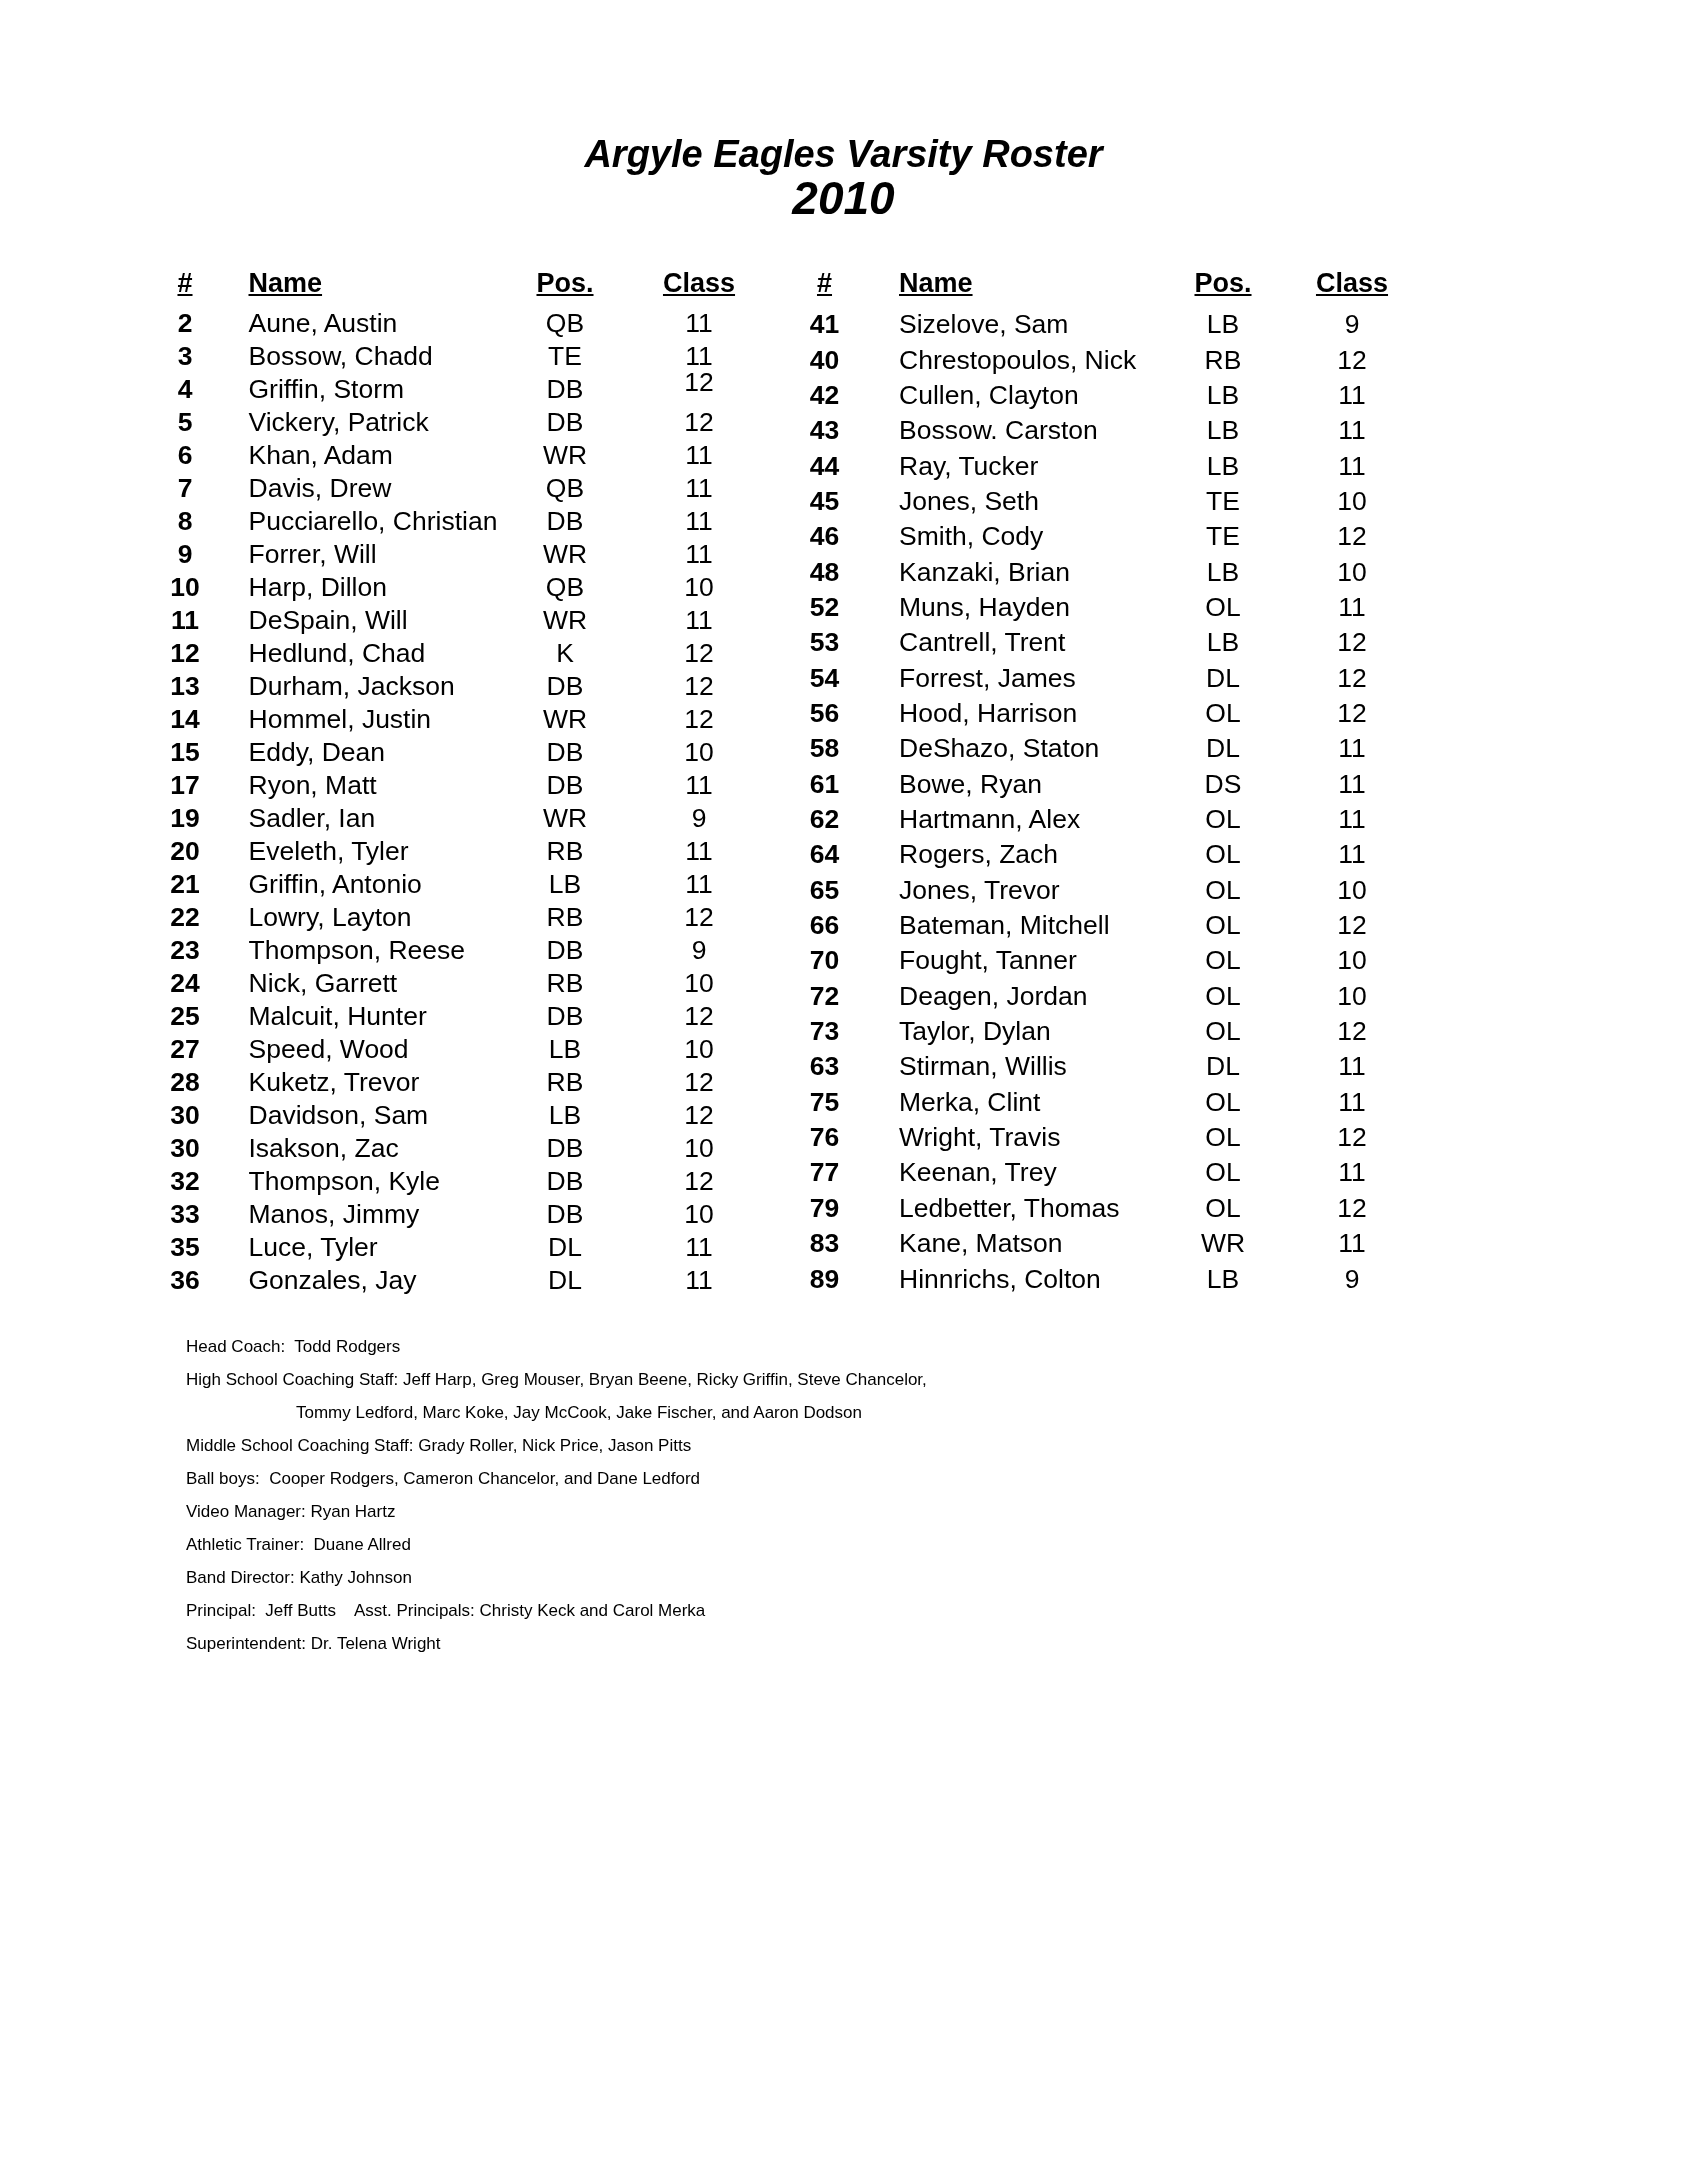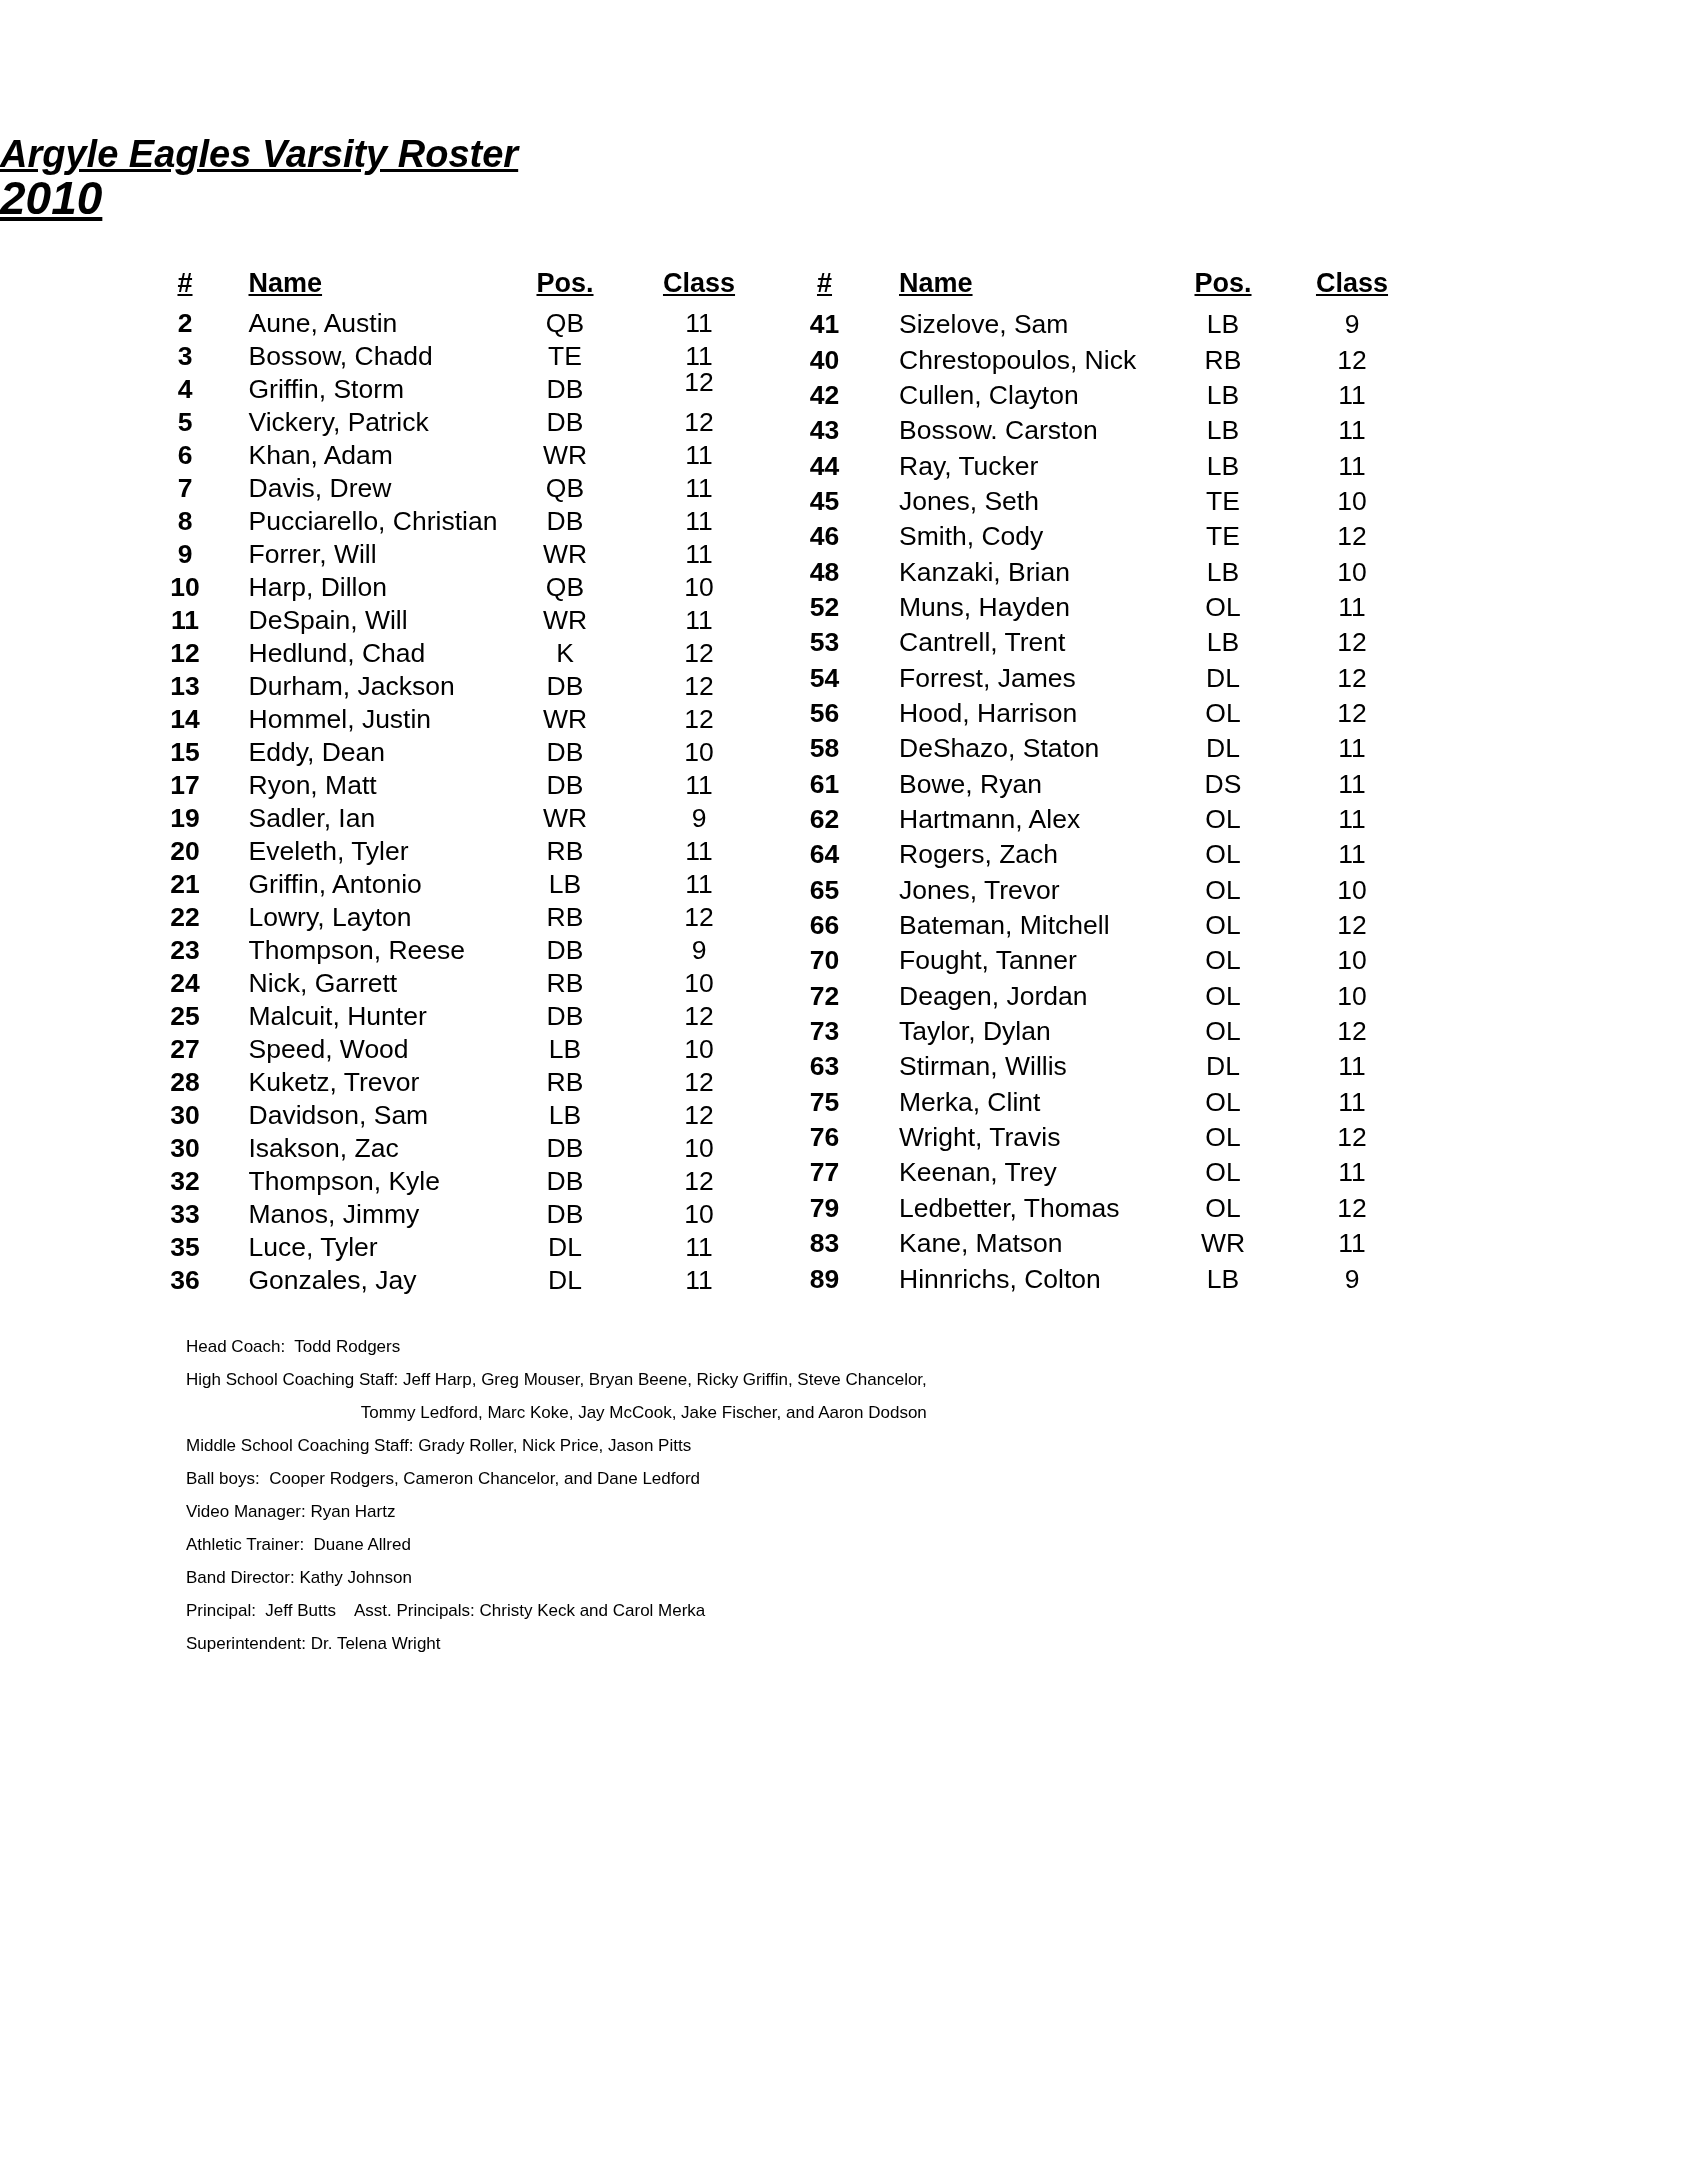--- a/index.html
+++ b/index.html
@@ -12,23 +12,23 @@
     font-family: "Liberation Sans", sans-serif;
     overflow: hidden;
   }
 
   
   .title-block {
     position: absolute;
     top: 132px;
     left: 0;
     width: 1687px;
+    text-align: center;
     font-weight: bold;
     font-style: italic;
-    text-decoration: underline;
   }
   .title-main { font-size: 38px; line-height: 44px; }
   .title-year { font-size: 46px; line-height: 44px; }
 
   
   .tables {
     position: absolute;
     top: 251px;
     left: 142px;
     display: flex;
@@ -66,21 +66,21 @@
   
   .footer {
     position: absolute;
     left: 142px;
     top: 1330px;
     font-size: 17px;
     line-height: 33px;
     margin-left: 44px;
   }
   .footer-line { white-space: pre-wrap; }
-  .footer-line.indent { padding-left: 110px; text-align: right; }
+  .footer-line.indent { padding-left: 110px; }
 </style>
 </head>
 <body>
 
 <div class="page">
 
   <div class="title-block">
     <div class="title-main">Argyle Eagles Varsity Roster</div>
     <div class="title-year">2010</div>
   </div>

